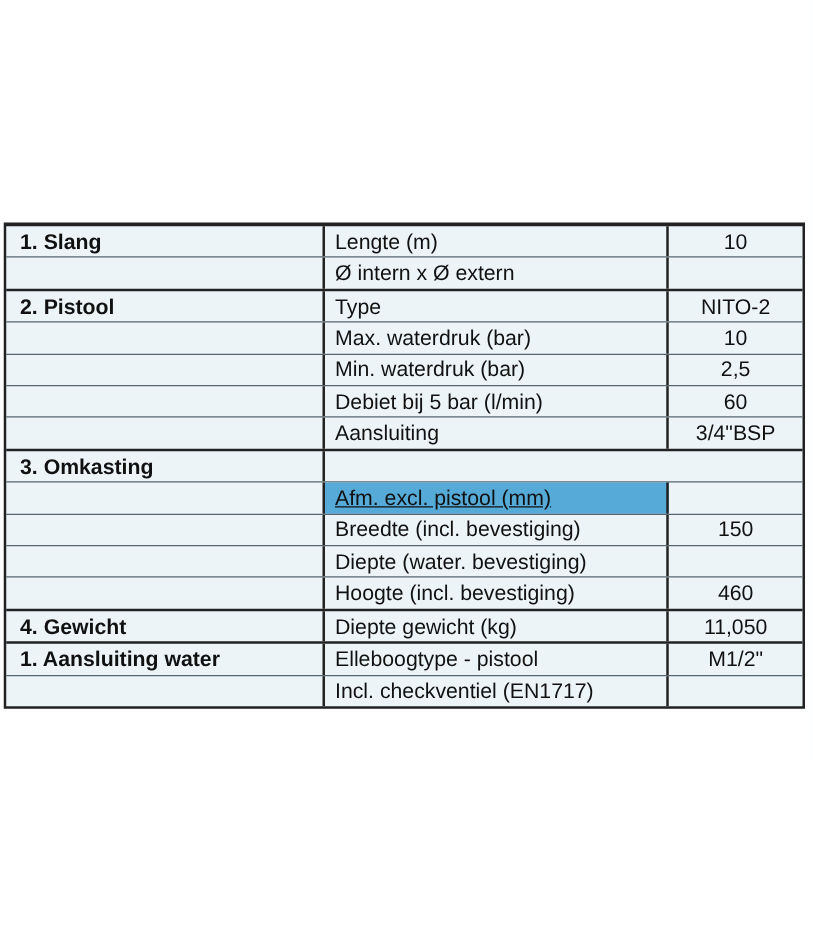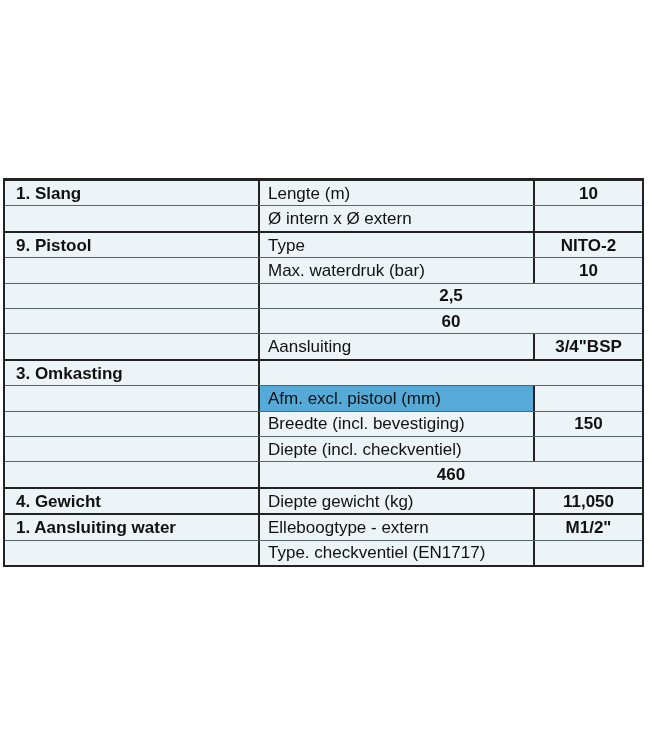--- a/index.html
+++ b/index.html
@@ -41,55 +41,57 @@
     flex: 0 0 255px;
     border-right: 2px solid var(--color-table_border);
     font-weight: bold;
     padding-left: 11px;
   }
   .prop {
     flex: 0 0 275px;
     border-right: 2px solid var(--color-table_border);
     padding-left: 8px;
   }
-  .val { flex: 1 1 auto; justify-content: center; text-align: right; font-weight: bold; }
-  .prop.highlight { background: var(--color-highlight); }
+  .val { flex: 1 1 auto; justify-content: center; text-align: right; }
+  .prop.highlight { background: var(--color-highlight); text-decoration: underline; }
 </style>
 </head>
 <body>
 
 <div class="page">
   <div class="spec-table">
 
     <div class="row">
       <div class="cell cat">1. Slang</div>
       <div class="cell prop">Lengte (m)</div>
       <div class="cell val">10</div>
     </div>
     <div class="row">
       <div class="cell cat"></div>
       <div class="cell prop">Ø intern x Ø extern</div>
     </div>
 
     <div class="row sec">
-      <div class="cell cat">9. Pistool</div>
+      <div class="cell cat">2. Pistool</div>
       <div class="cell prop">Type</div>
       <div class="cell val">NITO-2</div>
     </div>
     <div class="row">
       <div class="cell cat"></div>
       <div class="cell prop">Max. waterdruk (bar)</div>
       <div class="cell val">10</div>
     </div>
     <div class="row">
       <div class="cell cat"></div>
+      <div class="cell prop">Min. waterdruk (bar)</div>
       <div class="cell val">2,5</div>
     </div>
     <div class="row">
       <div class="cell cat"></div>
+      <div class="cell prop">Debiet bij 5 bar (l/min)</div>
       <div class="cell val">60</div>
     </div>
     <div class="row">
       <div class="cell cat"></div>
       <div class="cell prop">Aansluiting</div>
       <div class="cell val">3/4"BSP</div>
     </div>
 
     <div class="row sec">
       <div class="cell cat">3. Omkasting</div>
@@ -100,38 +102,39 @@
       <div class="cell prop highlight">Afm. excl. pistool (mm)</div>
       <div class="cell val"></div>
     </div>
     <div class="row">
       <div class="cell cat"></div>
       <div class="cell prop">Breedte (incl. bevestiging)</div>
       <div class="cell val">150</div>
     </div>
     <div class="row">
       <div class="cell cat"></div>
-      <div class="cell prop">Diepte (incl. checkventiel)</div>
+      <div class="cell prop">Diepte (water. bevestiging)</div>
     </div>
     <div class="row">
       <div class="cell cat"></div>
+      <div class="cell prop">Hoogte (incl. bevestiging)</div>
       <div class="cell val">460</div>
     </div>
 
     <div class="row sec">
       <div class="cell cat">4. Gewicht</div>
       <div class="cell prop">Diepte gewicht (kg)</div>
       <div class="cell val">11,050</div>
     </div>
 
     <div class="row sec">
       <div class="cell cat">1. Aansluiting water</div>
-      <div class="cell prop">Elleboogtype - extern</div>
+      <div class="cell prop">Elleboogtype - pistool</div>
       <div class="cell val">M1/2"</div>
     </div>
     <div class="row">
       <div class="cell cat"></div>
-      <div class="cell prop">Type. checkventiel (EN1717)</div>
+      <div class="cell prop">Incl. checkventiel (EN1717)</div>
       <div class="cell val"></div>
     </div>
 
   </div>
 </div>
 
 </body></html>

